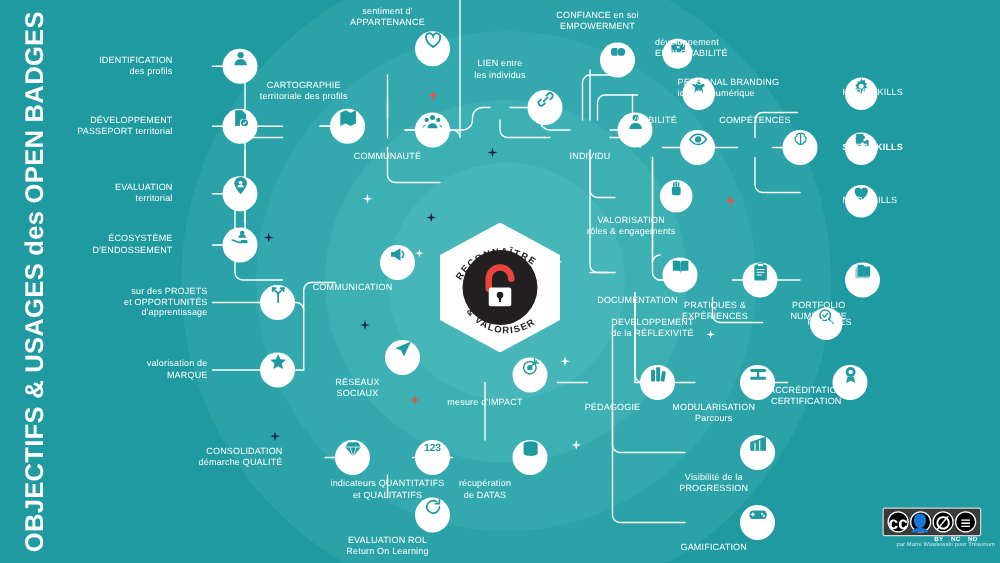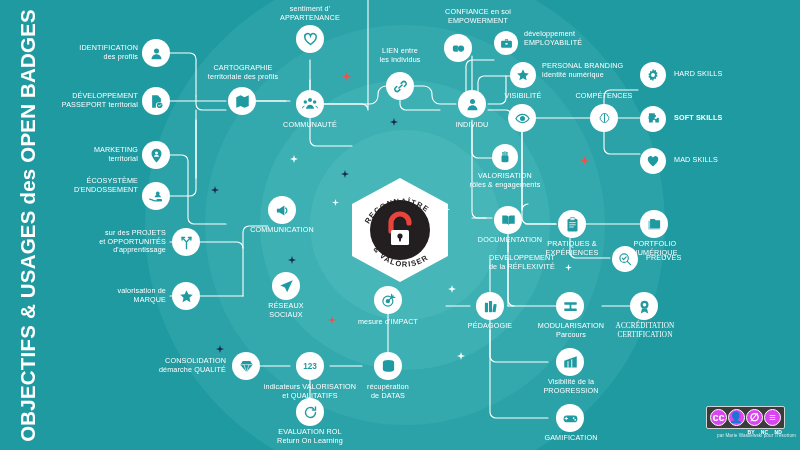--- a/index.html
+++ b/index.html
@@ -27,22 +27,23 @@
     white-space:nowrap;color:#ffffff;
   }
 
   
   #links{position:absolute;left:0;top:0;width:800px;height:450px;}
 
   
   .node{position:absolute;}
   .node .dot{
     position:absolute;border-radius:50%;background:#ffffff;
-    display:flex;align-items:center;justify-content:center;
+    display:flex;align-items:flex-start;justify-content:center;
     box-sizing:border-box;
+    margin-left:36px;
   }
   .node .dot svg{display:block;}
   .lbl{
     position:absolute;font-size:7.2px;line-height:8.6px;
     color:#ffffff;white-space:pre-line;letter-spacing:.15px;
   }
   .lbl.c{text-align:center;}
   .lbl.r{text-align:right;}
   .lbl.l{text-align:left;}
 
@@ -69,22 +70,22 @@
     display:block;width:100%;height:100%;
     clip-path:polygon(50% 0%,61% 39%,100% 50%,61% 61%,50% 100%,39% 61%,0% 50%,39% 39%);
   }
   
   #cc{position:absolute;left:706px;top:406px;}
   #cc .box{
     display:flex;align-items:center;gap:1px;background:#3b3b3b;
     border:1px solid #cfd6d6;border-radius:2px;padding:2px 3px;
   }
   #cc .circ{
-    width:15px;height:15px;border-radius:50%;background:#d946ef;
-    border:1.5px solid #ffffff;color:#ffffff;font-size:11px;font-weight:bold;
+    width:15px;height:15px;border-radius:50%;background:#000000;
+    border:1.5px solid #ffffff;color:#ffffff;font-size:14px;font-weight:bold;
     display:flex;align-items:center;justify-content:center;line-height:1;
   }
   #cc .cap{
     display:flex;gap:6px;justify-content:flex-end;padding:0 3px;
     font-size:5px;font-weight:bold;color:#ffffff;letter-spacing:.2px;
   }
   #credit{
     position:absolute;left:690px;top:433px;width:106px;text-align:right;
     font-size:4.6px;color:#d8eced;letter-spacing:.1px;
   }
@@ -189,33 +190,33 @@
     </div>
 
     <div class="node">
       <div class="dot" style="left:142px;top:141px;width:28px;height:28px;">
         <svg width="15" height="15" viewBox="0 0 24 24" fill="#1f9aa0">
             <path d="M12 1a8 8 0 0 0-8 8c0 5.6 8 14 8 14s8-8.4 8-14a8 8 0 0 0-8-8z"></path>
             <circle cx="12" cy="8" r="2.4" fill="#fff"></circle>
             <path d="M8 14c0-2.2 1.8-3.4 4-3.4s4 1.2 4 3.4z" fill="#fff"></path>
           </svg>
       </div>
-      <div class="lbl r" style="left:40px;top:146px;width:98px;">MARKETING
+      <div class="lbl r" style="left:40px;top:146px;width:98px;">EVALUATION
 territorial</div>
     </div>
 
     <div class="node">
       <div class="dot" style="left:142px;top:182px;width:28px;height:28px;">
         <svg width="15" height="15" viewBox="0 0 24 24" fill="#1f9aa0">
             <circle cx="14" cy="7" r="3"></circle>
             <path d="M9 13c0-2.6 2.2-4 5-4s5 1.4 5 4z"></path>
             <path d="M1 16c3 0 5 3 9 3h9c1.5 0 1.5-2 0-2h-6" stroke="#1f9aa0" stroke-width="2" fill="none" stroke-linecap="round"></path>
           </svg>
       </div>
-      <div class="lbl r" style="left:38px;top:177px;width:100px;">ÉCOSYSTÈME
+      <div class="lbl r" style="left:38px;top:187px;width:100px;">ÉCOSYSTÈME
 D'ENDOSSEMENT</div>
     </div>
 
     <div class="node">
       <div class="dot" style="left:172px;top:228px;width:28px;height:28px;">
         <svg width="15" height="15" viewBox="0 0 24 24" stroke="#1f9aa0" stroke-width="2.2" fill="none" stroke-linecap="round">
             <path d="M12 22V11"></path>
             <path d="M12 11L5 4"></path>
             <path d="M12 11l7-7"></path>
             <path d="M5 8V4h4"></path>
@@ -492,21 +493,21 @@
     </div>
 
     <div class="node">
       <div class="dot" style="left:630px;top:292px;width:28px;height:28px;">
         <svg width="15" height="15" viewBox="0 0 24 24" fill="#1f9aa0">
             <circle cx="12" cy="9" r="6.4"></circle>
             <circle cx="12" cy="9" r="2.8" fill="#fff"></circle>
             <path d="M8 15l-2 8 6-3 6 3-2-8z"></path>
           </svg>
       </div>
-      <div class="lbl c" style="left:604px;top:322px;width:82px;font-family:Liberation Serif, serif;">ACCRÉDITATION
+      <div class="lbl c" style="left:604px;top:308px;width:82px;">ACCRÉDITATION
 CERTIFICATION</div>
     </div>
 
     <div class="node">
       <div class="dot" style="left:556px;top:348px;width:28px;height:28px;">
         <svg width="15" height="15" viewBox="0 0 24 24" fill="#1f9aa0">
             <path d="M2 20V9l20-7v18z"></path>
             <path d="M8 20V10M14 20V7" stroke="#fff" stroke-width="1.5"></path>
           </svg>
       </div>
@@ -536,21 +537,21 @@
       <div class="lbl r" style="left:136px;top:357px;width:90px;">CONSOLIDATION
 démarche QUALITÉ</div>
     </div>
 
     <div class="node">
       <div class="dot" style="left:296px;top:352px;width:28px;height:28px;">
         <svg width="20" height="11" viewBox="0 0 34 16">
             <text x="17" y="13" text-anchor="middle" font-family="Liberation Sans, sans-serif" font-size="14" font-weight="bold" fill="#1f9aa0">123</text>
           </svg>
       </div>
-      <div class="lbl c" style="left:258px;top:383px;width:104px;">indicateurs VALORISATION
+      <div class="lbl c" style="left:258px;top:383px;width:104px;">indicateurs QUANTITATIFS
 et QUALITATIFS</div>
     </div>
 
     <div class="node">
       <div class="dot" style="left:374px;top:352px;width:28px;height:28px;">
         <svg width="15" height="15" viewBox="0 0 24 24" fill="#1f9aa0">
             <ellipse cx="12" cy="5" rx="9" ry="3.4"></ellipse>
             <path d="M3 5v6c0 1.9 4 3.4 9 3.4s9-1.5 9-3.4V5"></path>
             <path d="M3 11v6c0 1.9 4 3.4 9 3.4s9-1.5 9-3.4v-6"></path>
           </svg>

